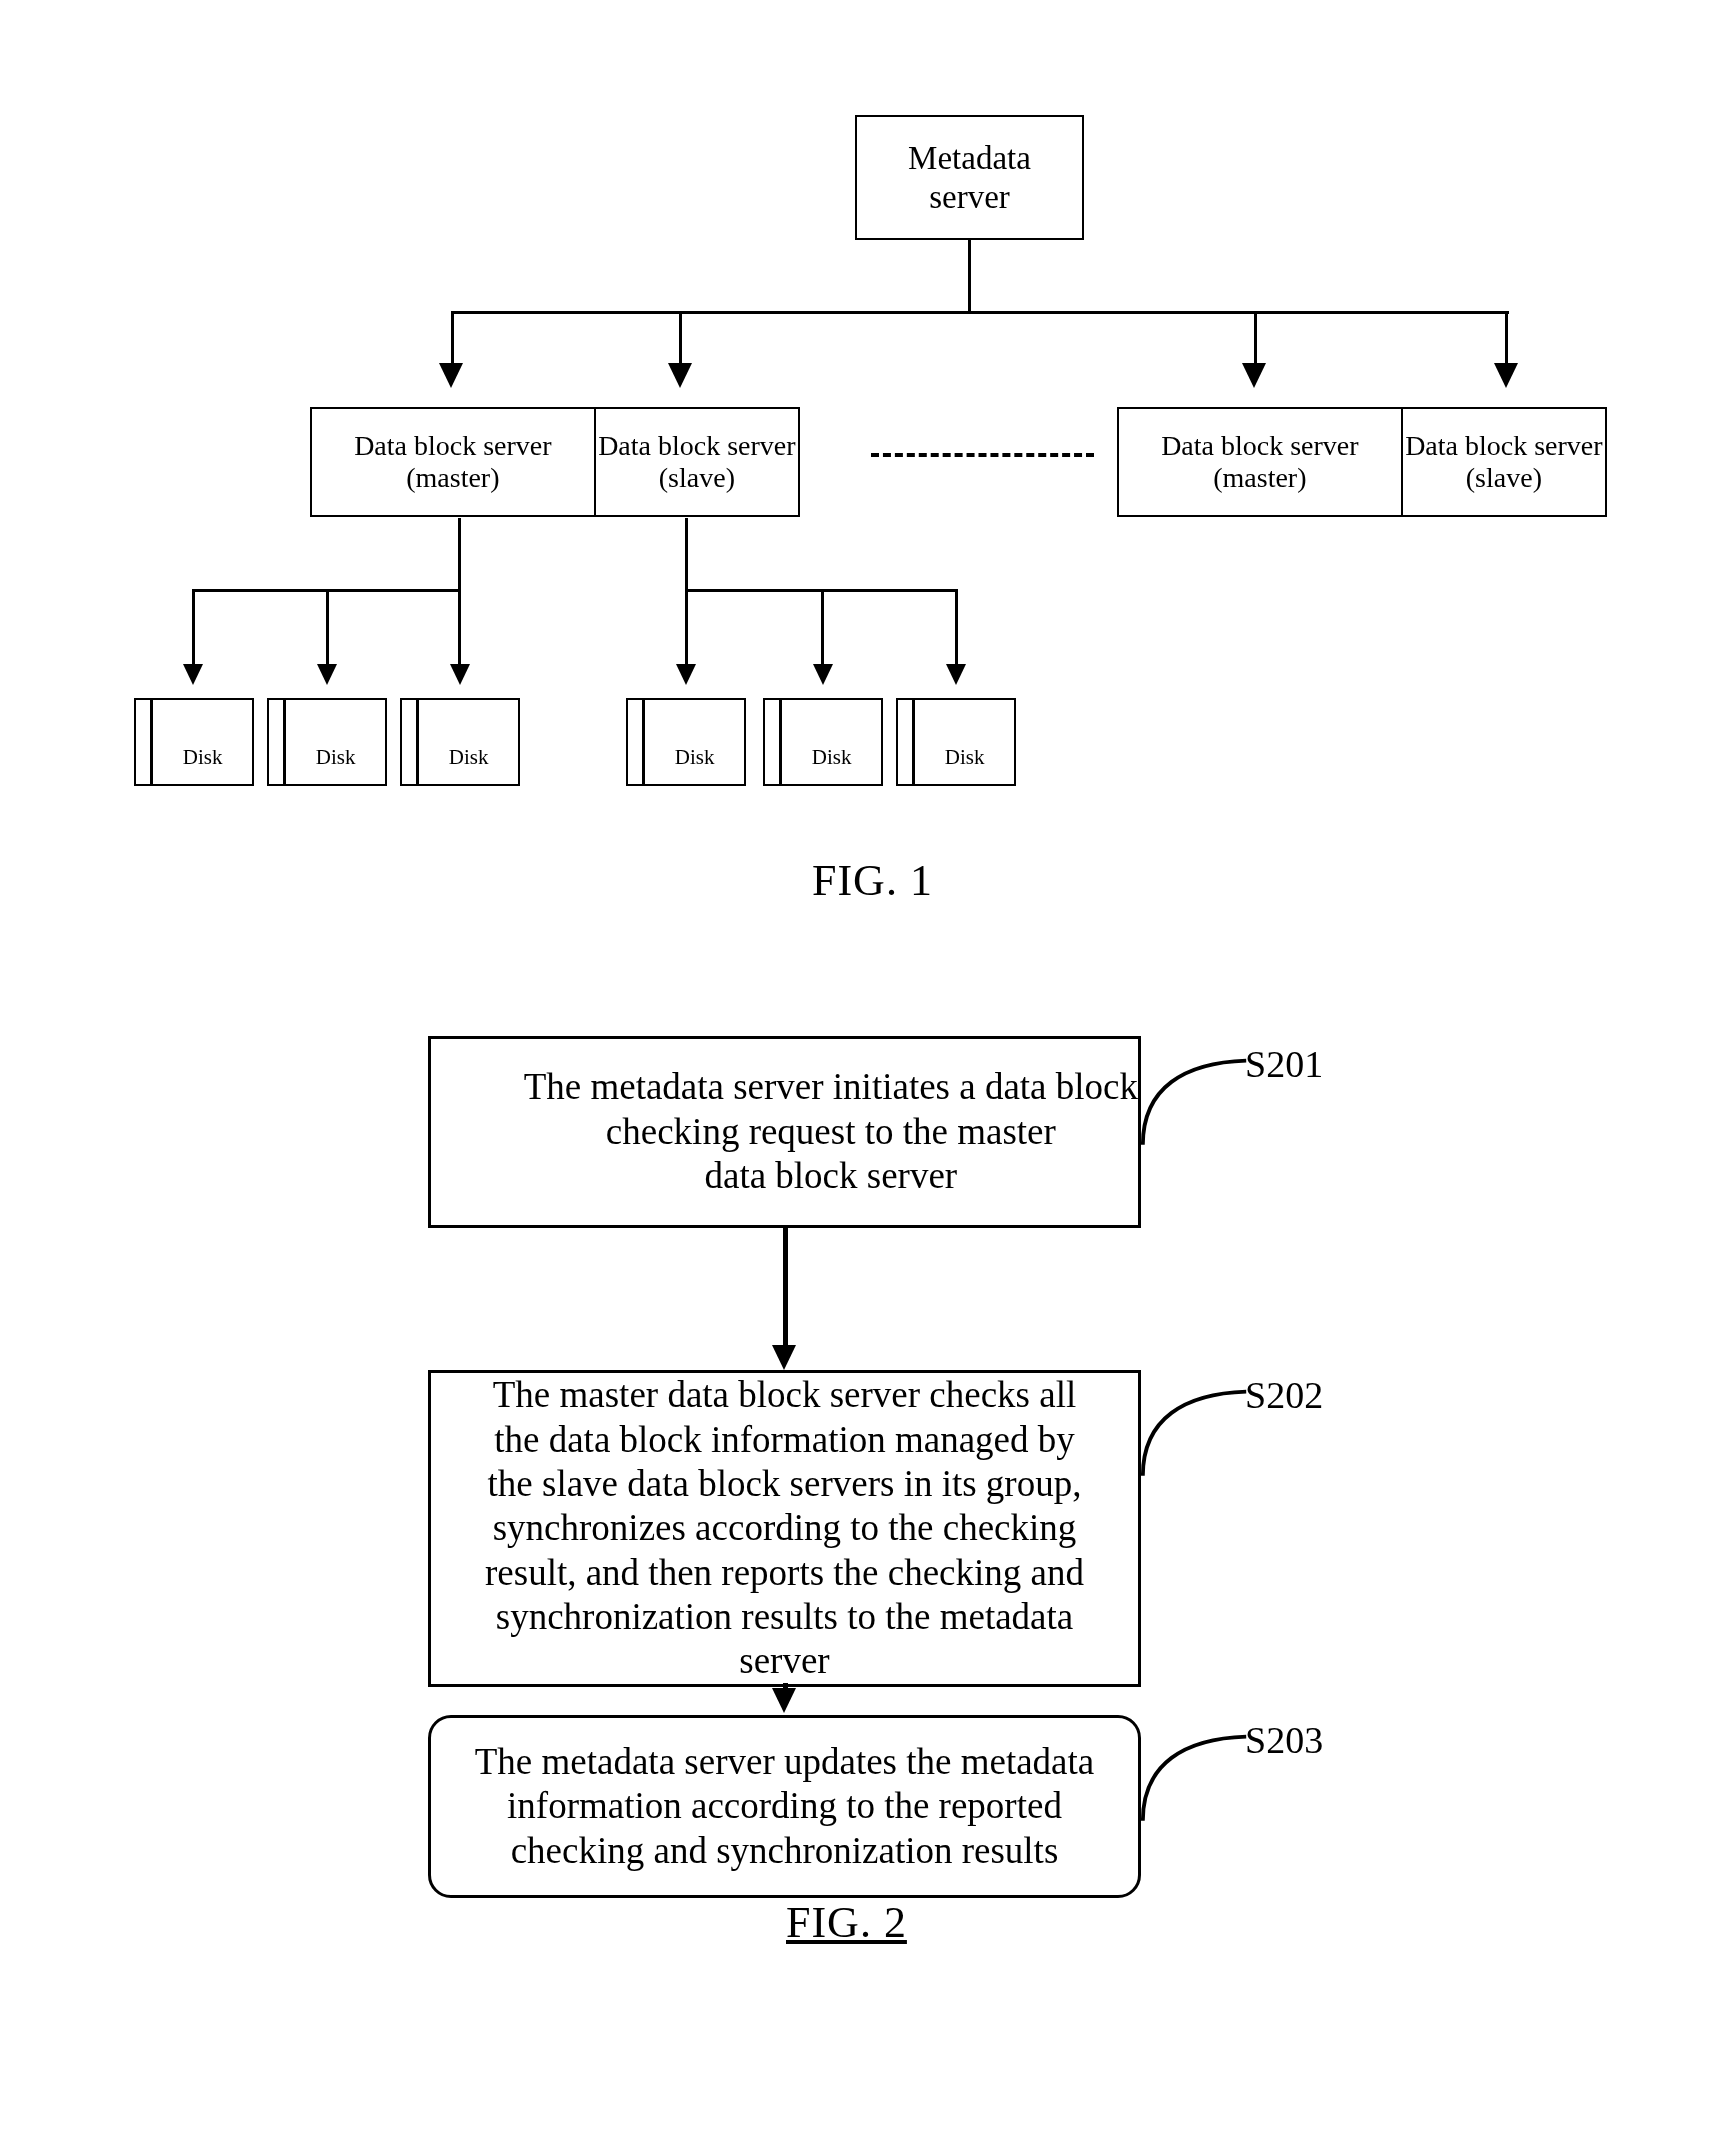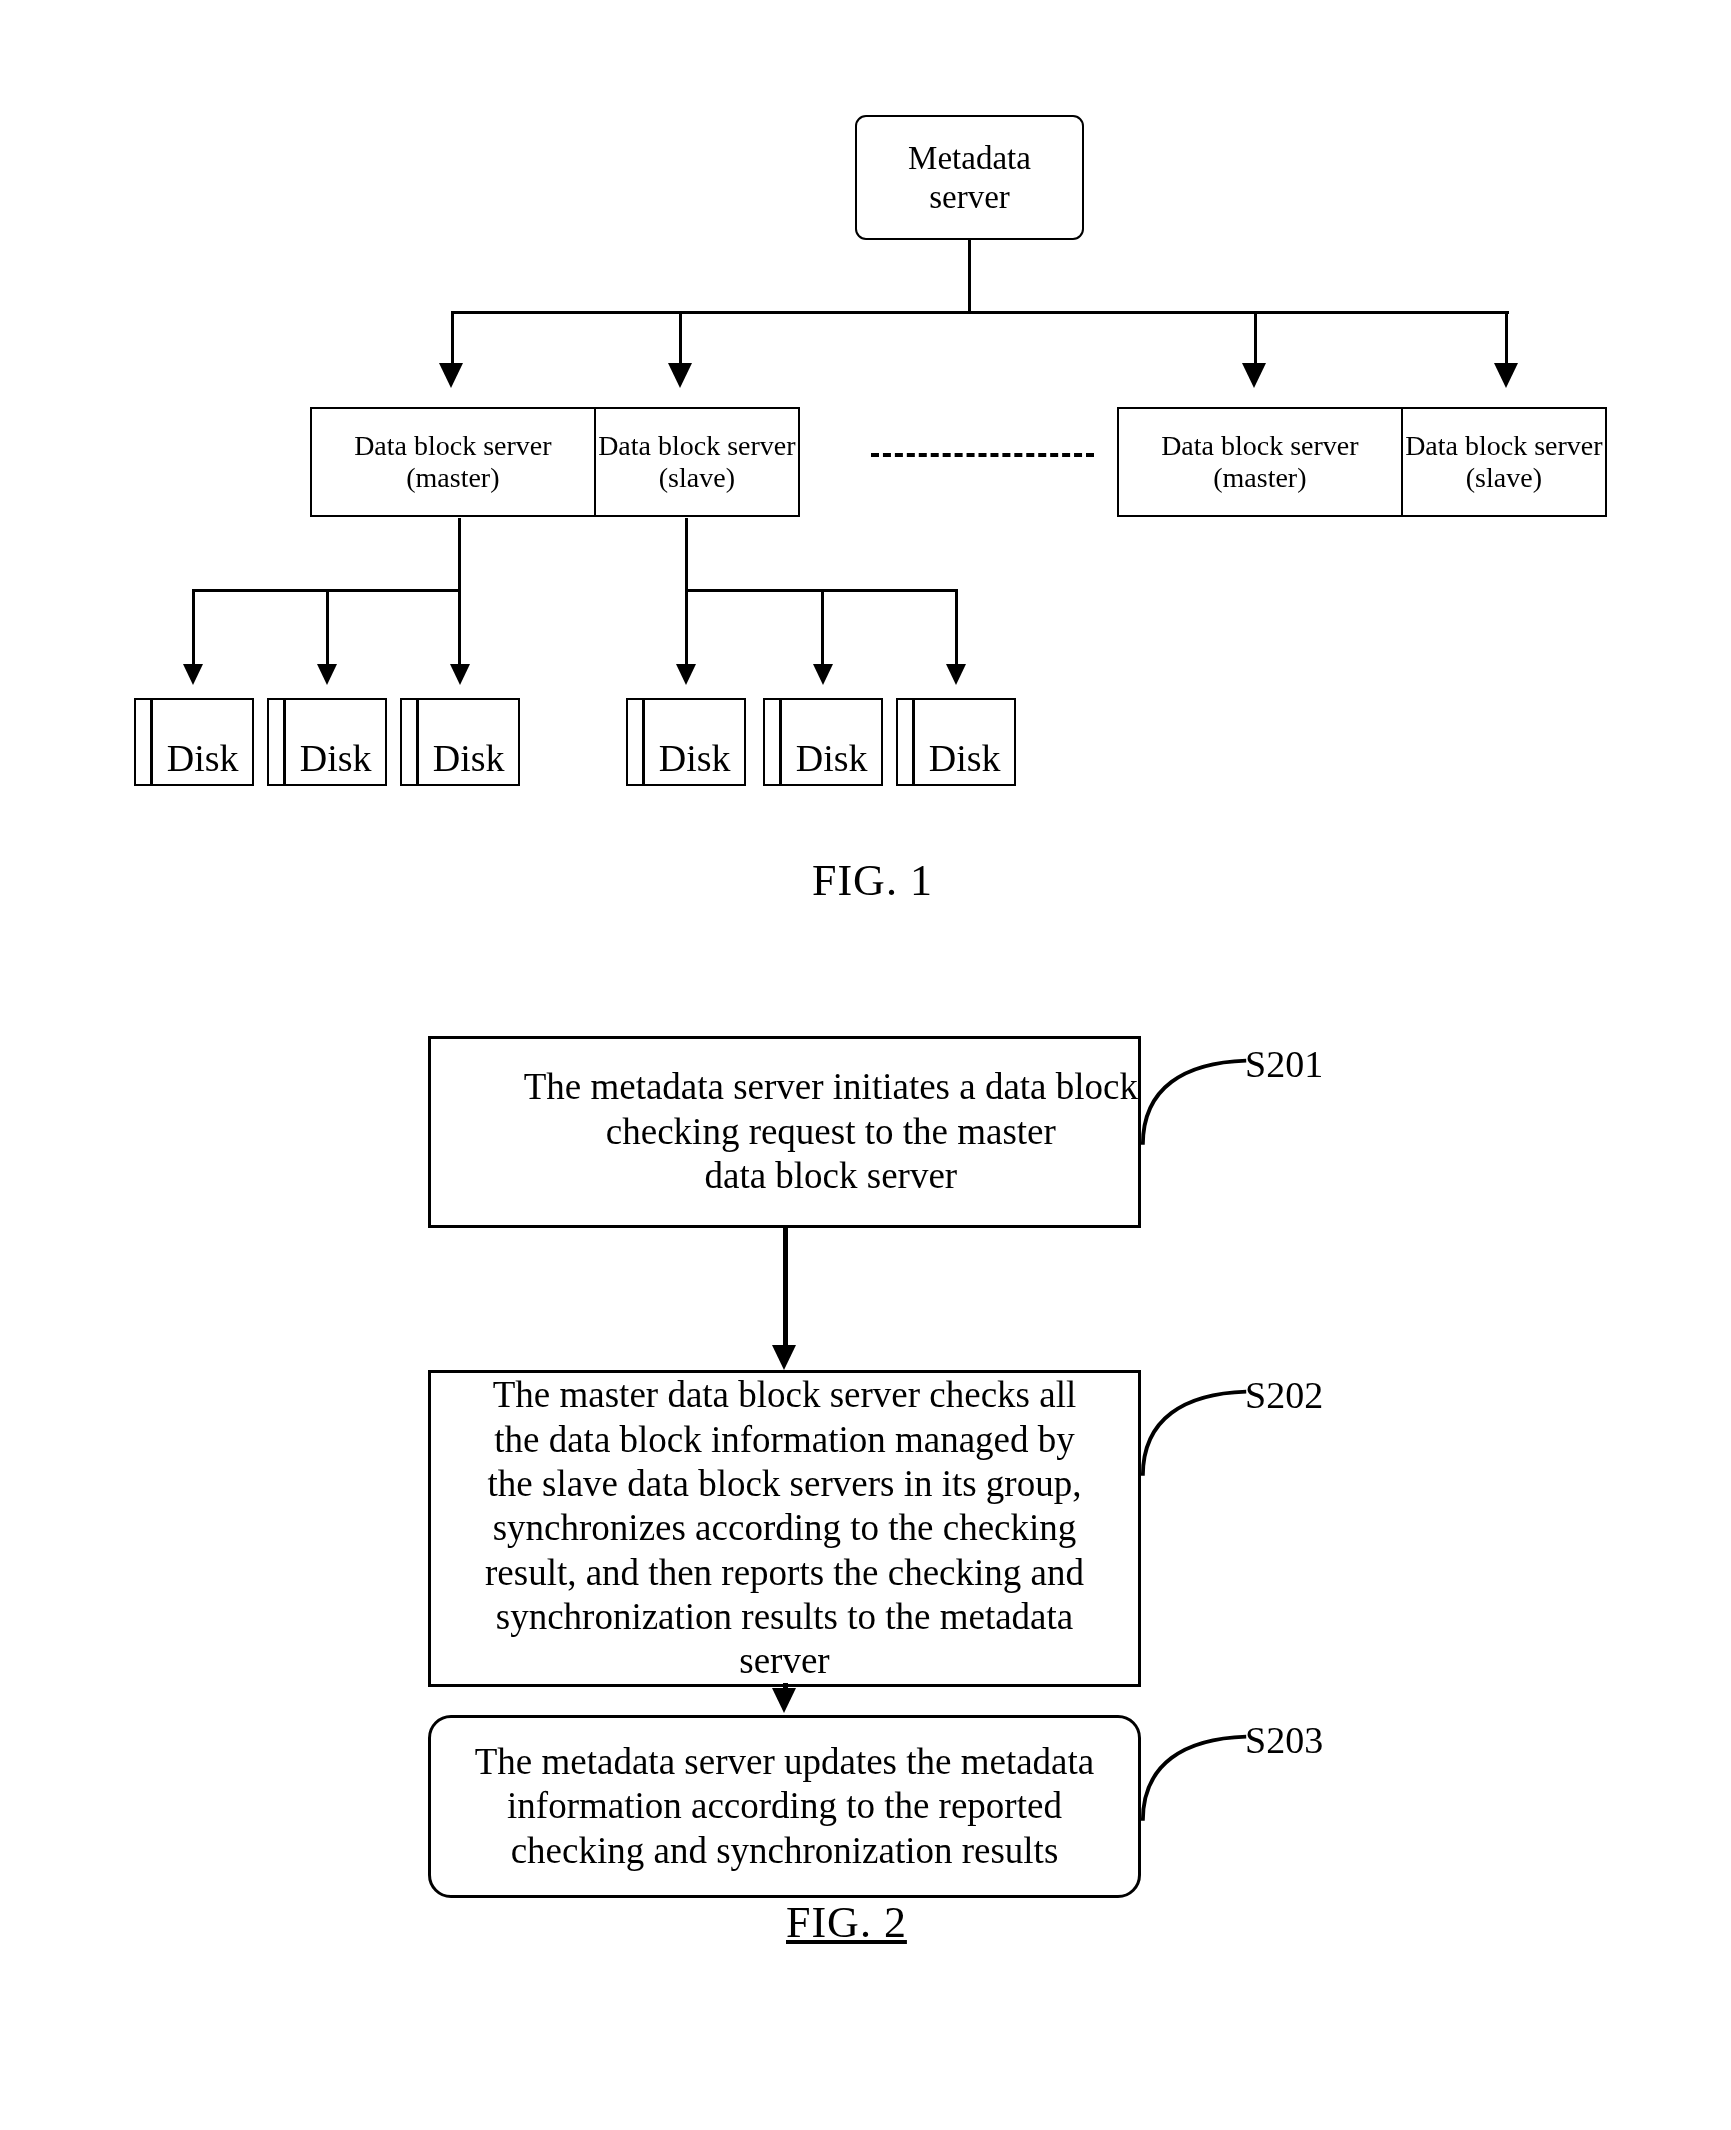--- a/index.html
+++ b/index.html
@@ -36,21 +36,21 @@
     text-align: center;
     line-height: 1.18;
   }
   .node .txt {
     display: block;
     white-space: pre-line;
     padding: 0 1.9px;
   }
 
   
-  .f1-text { font-size: 33px; border-radius: 11px; }
+  .f1-text { font-size: 33px; }
 
   
   .pairbox {
     position: absolute;
     box-sizing: border-box;
     border: 2.9px solid #000;
     background: #fff;
     display: flex;
   }
   .pairbox > .half {
@@ -80,21 +80,21 @@
     width: 17.3px;
     flex: 0 0 17.3px;
     border-right: 3.8px solid #000;
     box-sizing: border-box;
   }
   .diskbox > .body {
     flex: 1 1 auto;
     display: flex;
     align-items: center;
     justify-content: center;
-    font-size: 38px;
+    font-size: 21px;
     line-height: 1;
     padding-bottom: 1.9px;
     margin-top: 33px;
   }
 
   
   .vline {
     position: absolute;
     width: 2.9px;
     background: #000;

